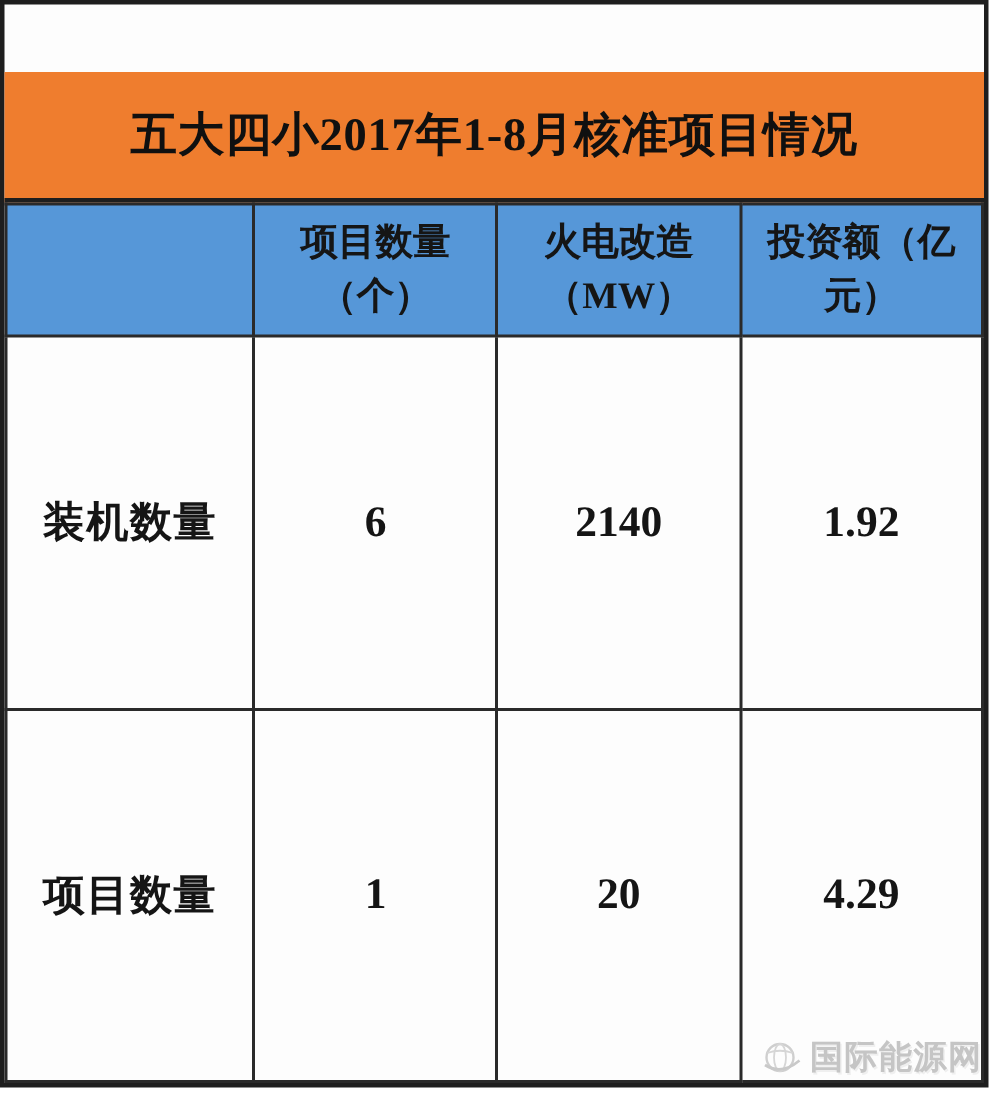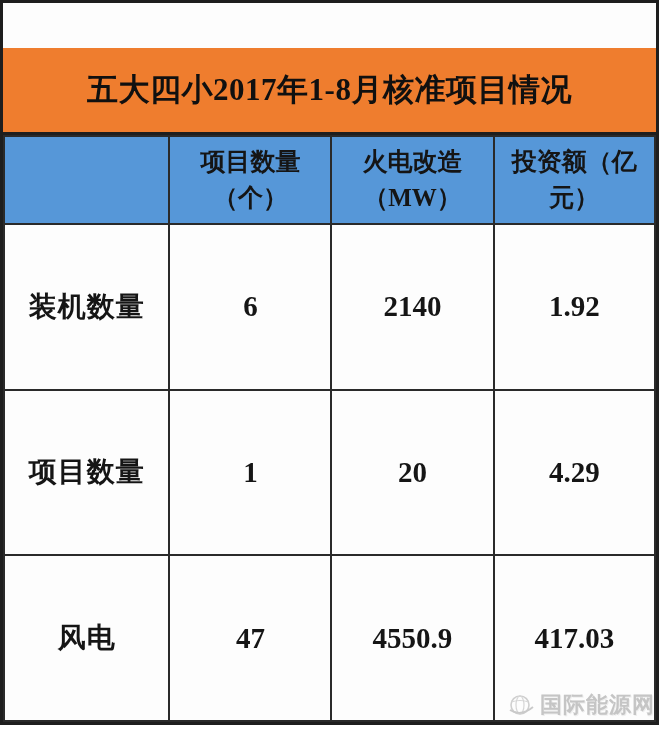--- a/index.html
+++ b/index.html
@@ -109,26 +109,20 @@
         <td class="num-cell">6</td>
         <td class="num-cell">2140</td>
         <td class="num-cell">1.92</td>
       </tr>
       <tr>
         <td class="cat-cell">项目数量</td>
         <td class="num-cell">1</td>
         <td class="num-cell">20</td>
         <td class="num-cell">4.29</td>
       </tr>
-      <tr>
-        <td class="cat-cell">风电</td>
-        <td class="num-cell">47</td>
-        <td class="num-cell">4550.9</td>
-        <td class="num-cell">417.03</td>
-      </tr>
     </tbody>
   </table>
 </div>
 
 <div class="watermark">
   <span>
     <svg class="globe-icon-svg" width="30" height="28" viewBox="0 0 30 28">
       <circle cx="13" cy="14" r="9" fill="none" stroke="#cfcfcf" stroke-width="1.6"></circle>
       <ellipse cx="13" cy="14" rx="4" ry="9" fill="none" stroke="#d6d6d6" stroke-width="1.2"></ellipse>
       <path d="M4.5 11 Q13 8 21.5 11" fill="none" stroke="#d6d6d6" stroke-width="1.2"></path>

